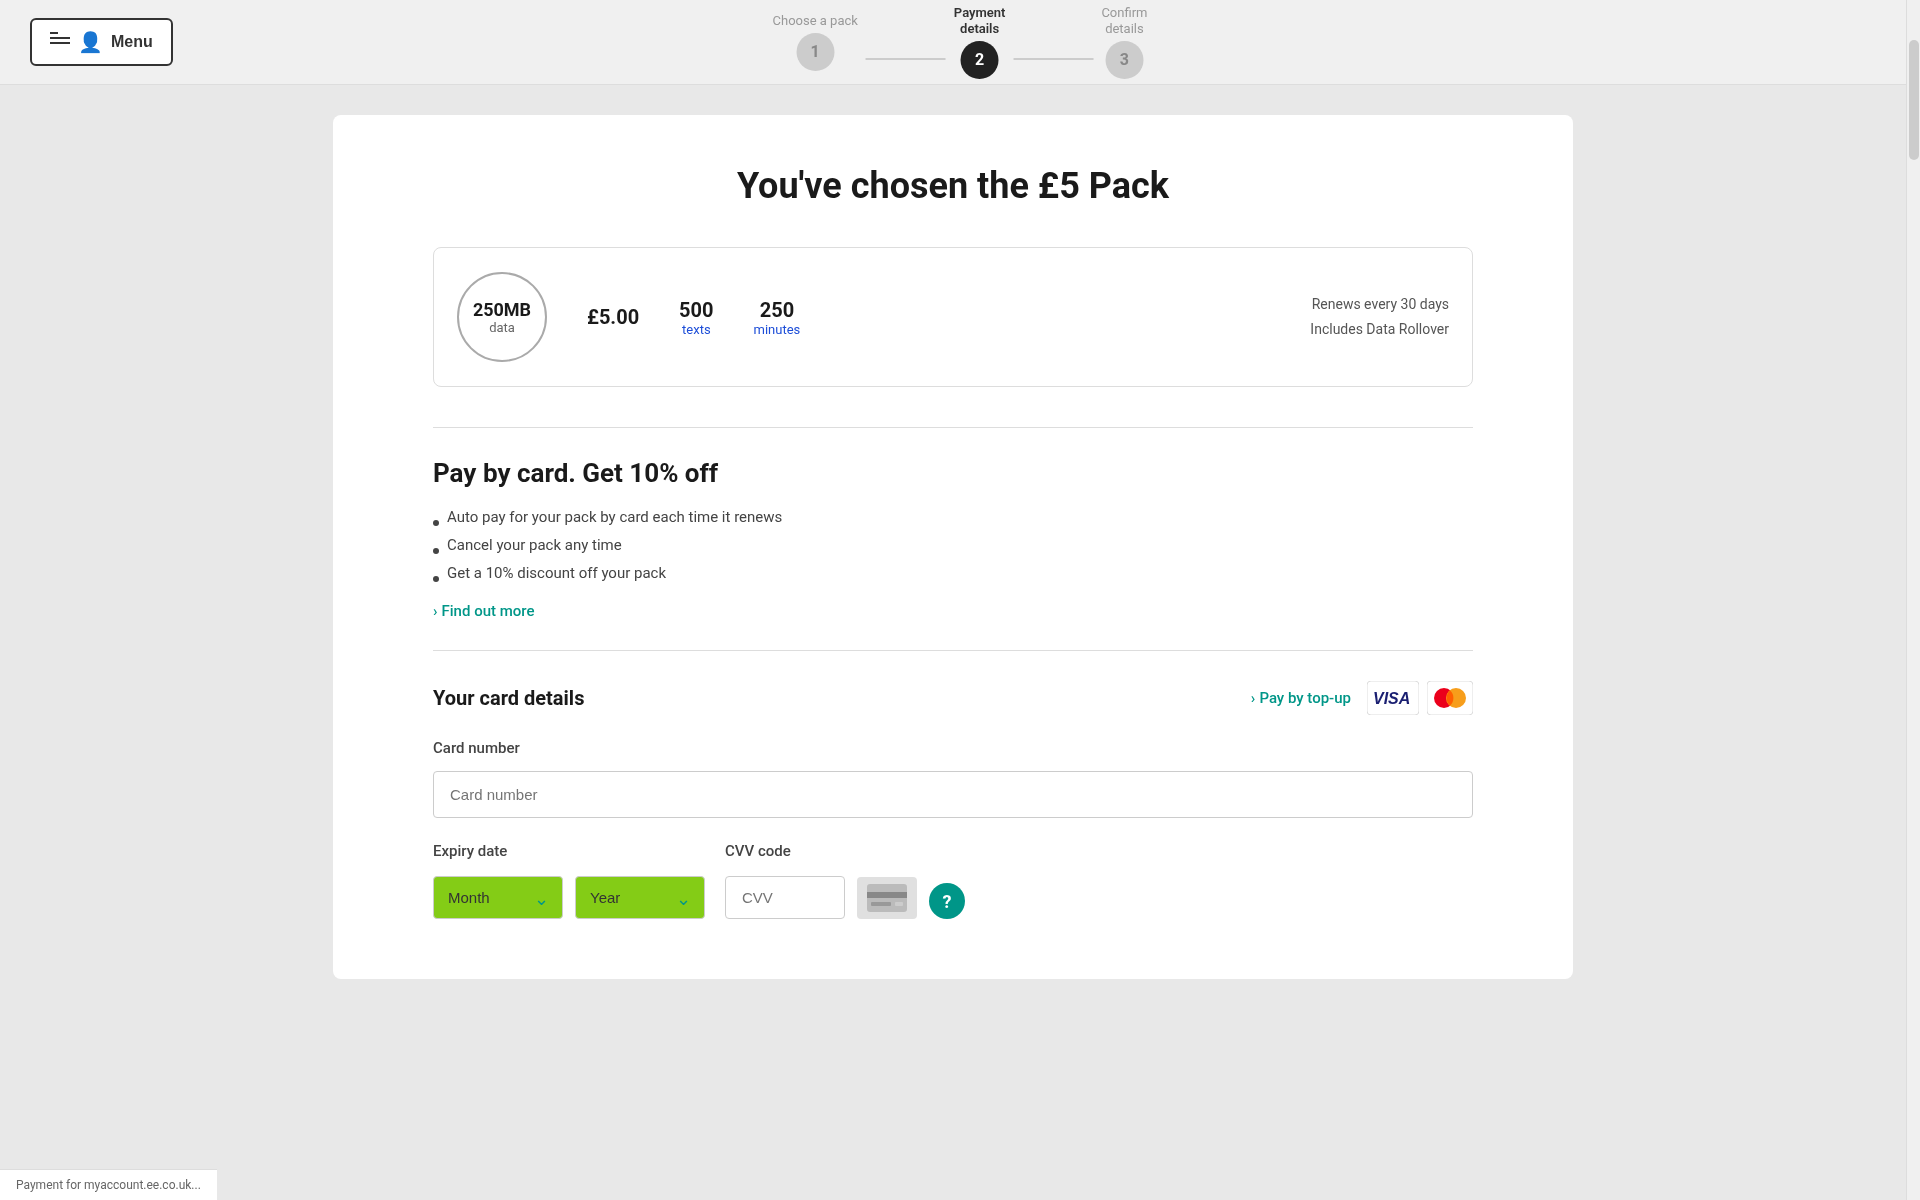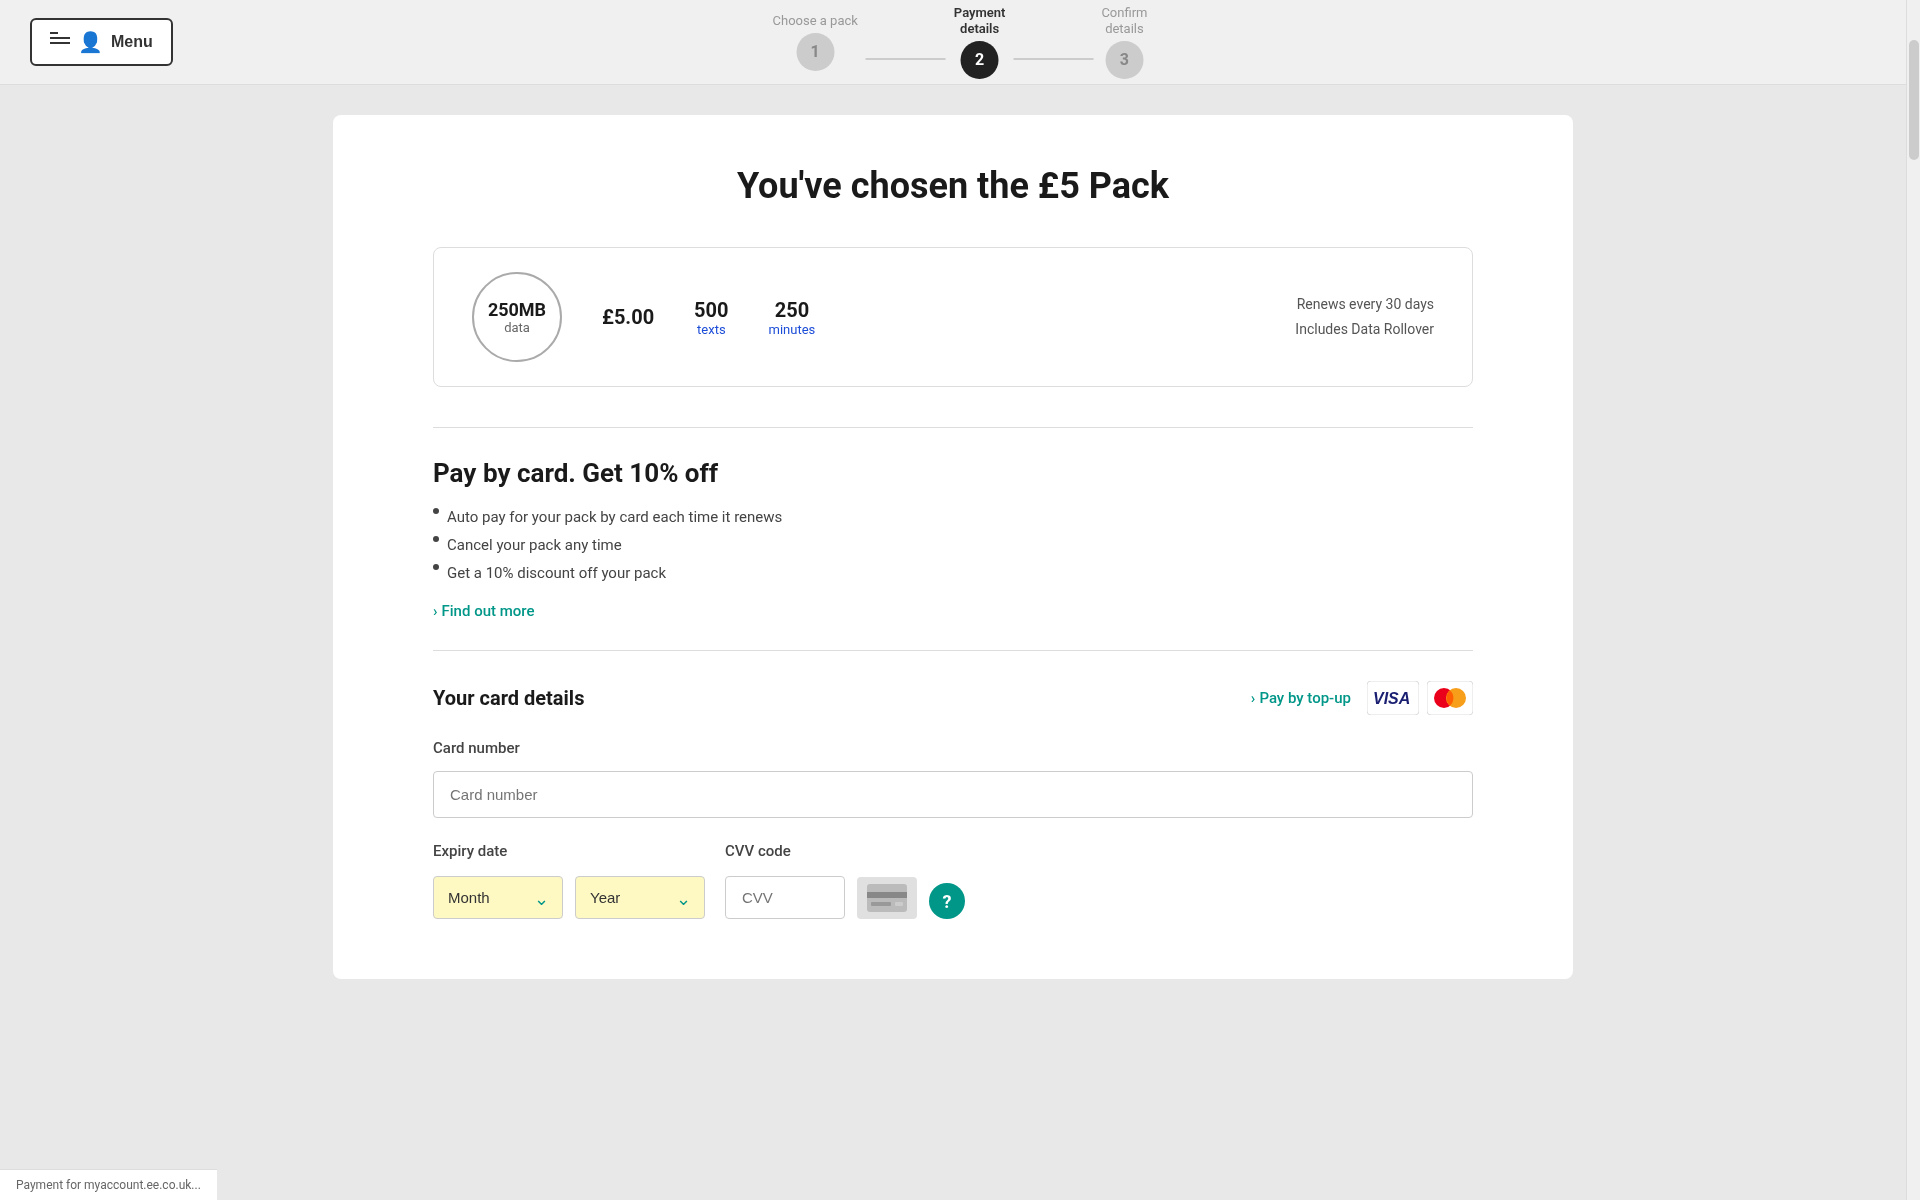--- a/index.html
+++ b/index.html
@@ -107,21 +107,21 @@
       font-weight: 700;
       color: #1a1a1a;
       text-align: center;
       margin-bottom: 40px;
     }
 
     
     .pack-summary {
       border: 1px solid #ddd;
       border-radius: 8px;
-      padding: 24px 38px;
+      padding: 24px 23px;
       display: flex;
       align-items: center;
       gap: 40px;
       margin-bottom: 40px;
     }
 
     .pack-data-circle {
       width: 90px;
       height: 90px;
       border-radius: 50%;
@@ -191,21 +191,21 @@
       list-style: none;
       padding: 0;
       margin-bottom: 20px;
     }
 
     .benefits-list li {
       font-size: 15px;
       color: #444;
       margin-bottom: 10px;
       display: flex;
-      align-items: flex-start;
+      align-items: flex-end;
       gap: 8px;
       margin-top: 8px;
     }
 
     .bullet {
       width: 6px;
       height: 6px;
       border-radius: 50%;
       background: #444;
       flex-shrink: 0;
@@ -299,21 +299,21 @@
       position: relative;
     }
 
     .expiry-select {
       appearance: none;
       padding: 12px 40px 12px 14px;
       border: 1px solid #ccc;
       border-radius: 4px;
       font-size: 15px;
       color: #333;
-      background: #fef9c3;
+      background: #84cc16;
       min-width: 130px;
       cursor: pointer;
       outline: none;
     }
 
     .select-arrow {
       position: absolute;
       right: 14px;
       top: 50%;
       transform: translateY(-50%);

